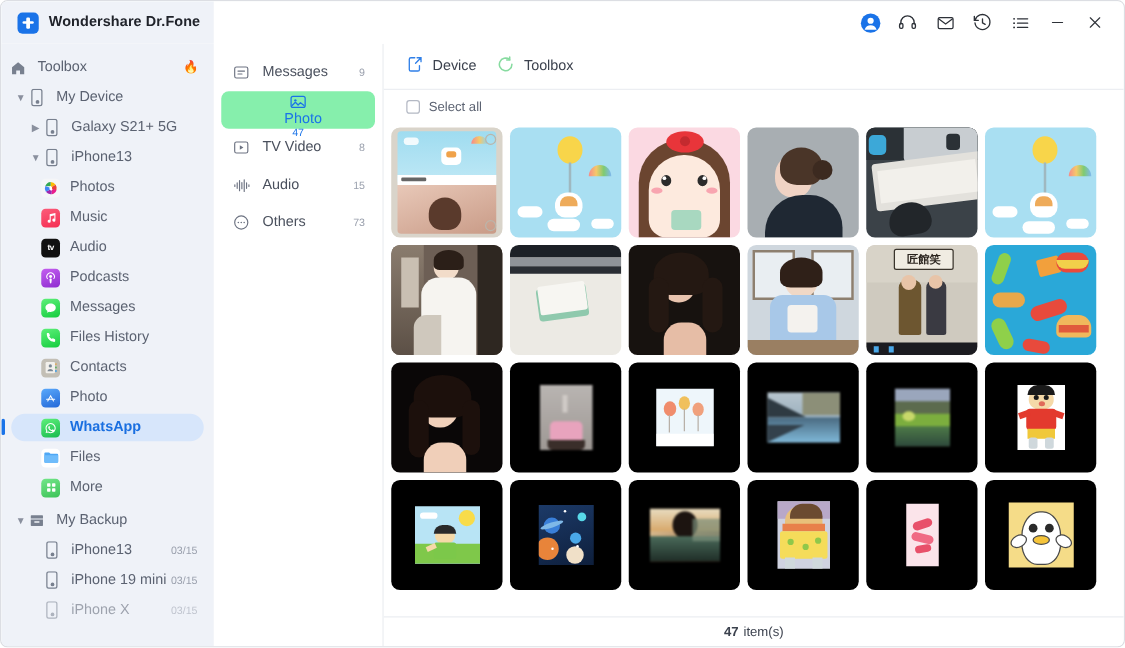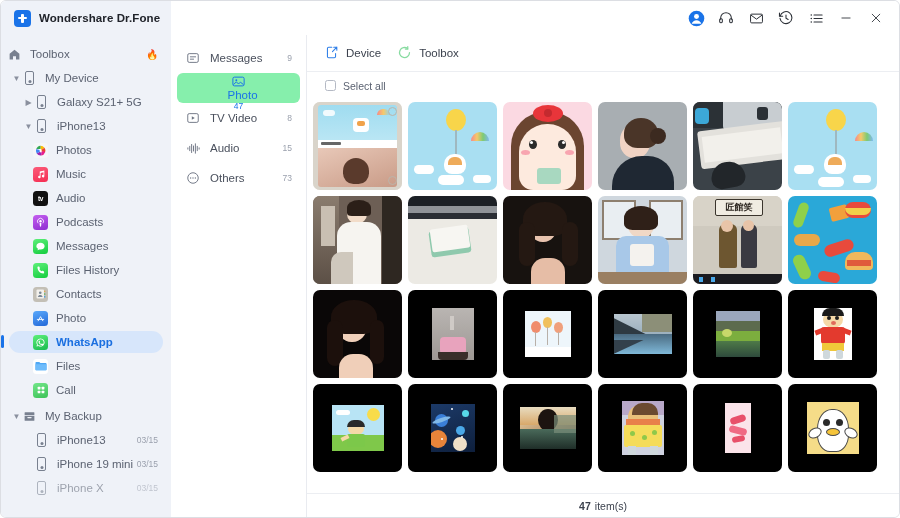--- a/index.html
+++ b/index.html
@@ -392,21 +392,21 @@
 
       <div class="nav-row leaf">
         <span class="nav-ico" style="background:linear-gradient(160deg,#73e68a,#3cc257)">
           <svg width="10" height="10" viewBox="0 0 24 24" fill="#fff">
               <rect x="4" y="4" width="6.5" height="6.5" rx="1.2"></rect>
               <rect x="13.5" y="4" width="6.5" height="6.5" rx="1.2"></rect>
               <rect x="4" y="13.5" width="6.5" height="6.5" rx="1.2"></rect>
               <rect x="13.5" y="13.5" width="6.5" height="6.5" rx="1.2"></rect>
             </svg>
         </span>
-        <span class="nav-label">Call</span>
+        <span class="nav-label">More</span>
       </div>
 
       <div class="nav-row indent1" style="margin-top:2px">
         <span class="chev">▼</span>
         <span class="nav-ico">
           <svg width="13" height="13" viewBox="0 0 24 24" fill="#78808f">
               <path d="M4 4h16a1 1 0 0 1 1 1v4H3V5a1 1 0 0 1 1-1z"></path>
               <path d="M3 10.5h18V19a1 1 0 0 1-1 1H4a1 1 0 0 1-1-1z"></path>
               <rect x="8" y="13" width="8" height="2" rx="1" fill="#eff2f8"></rect>
             </svg>

